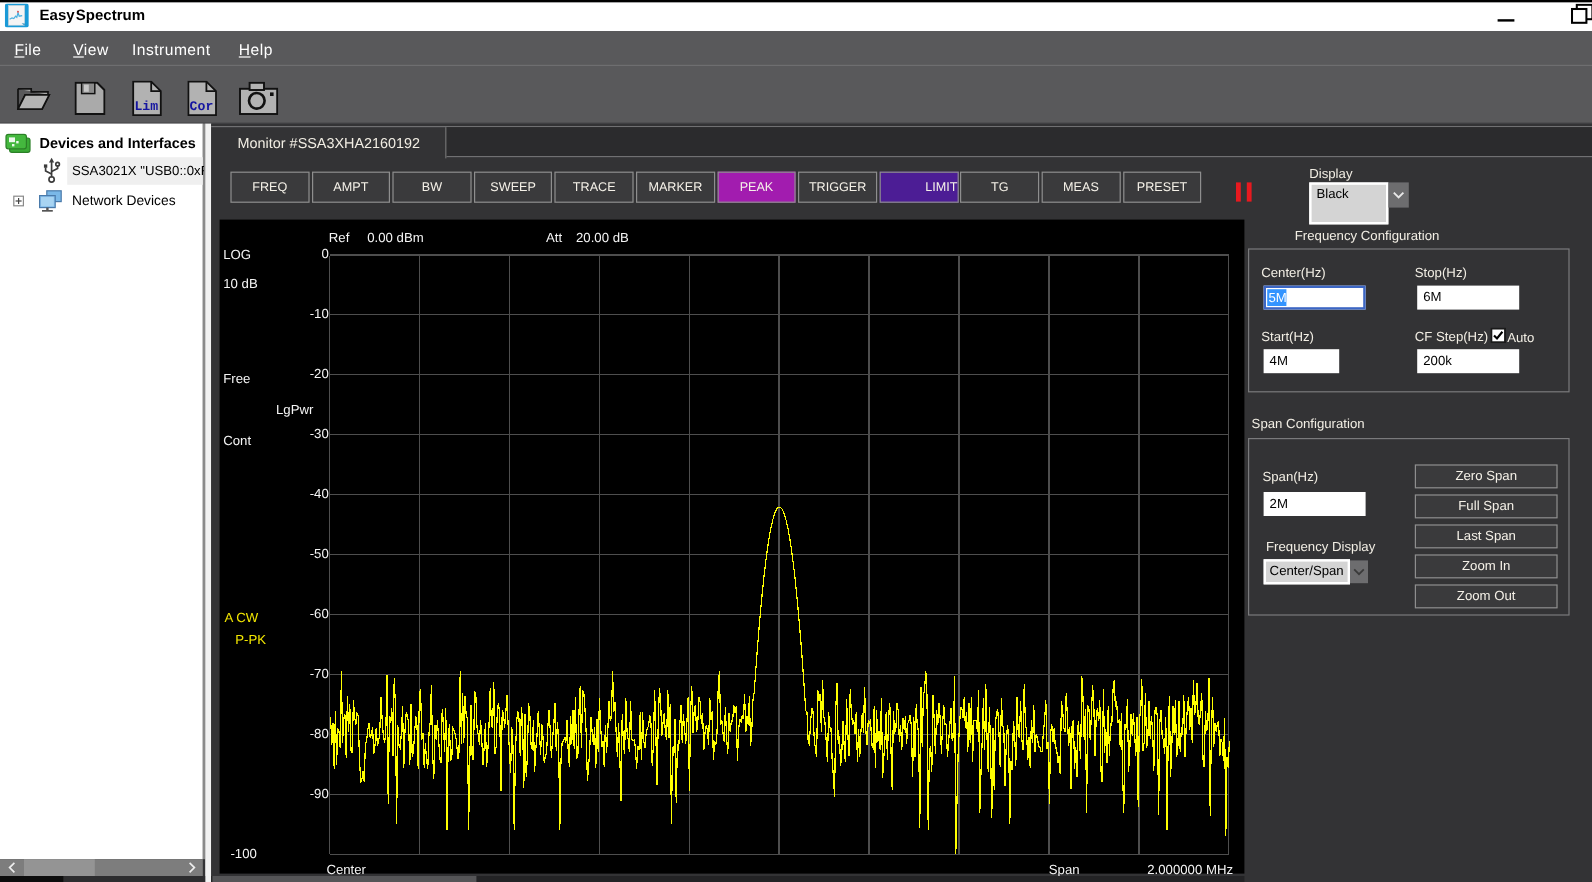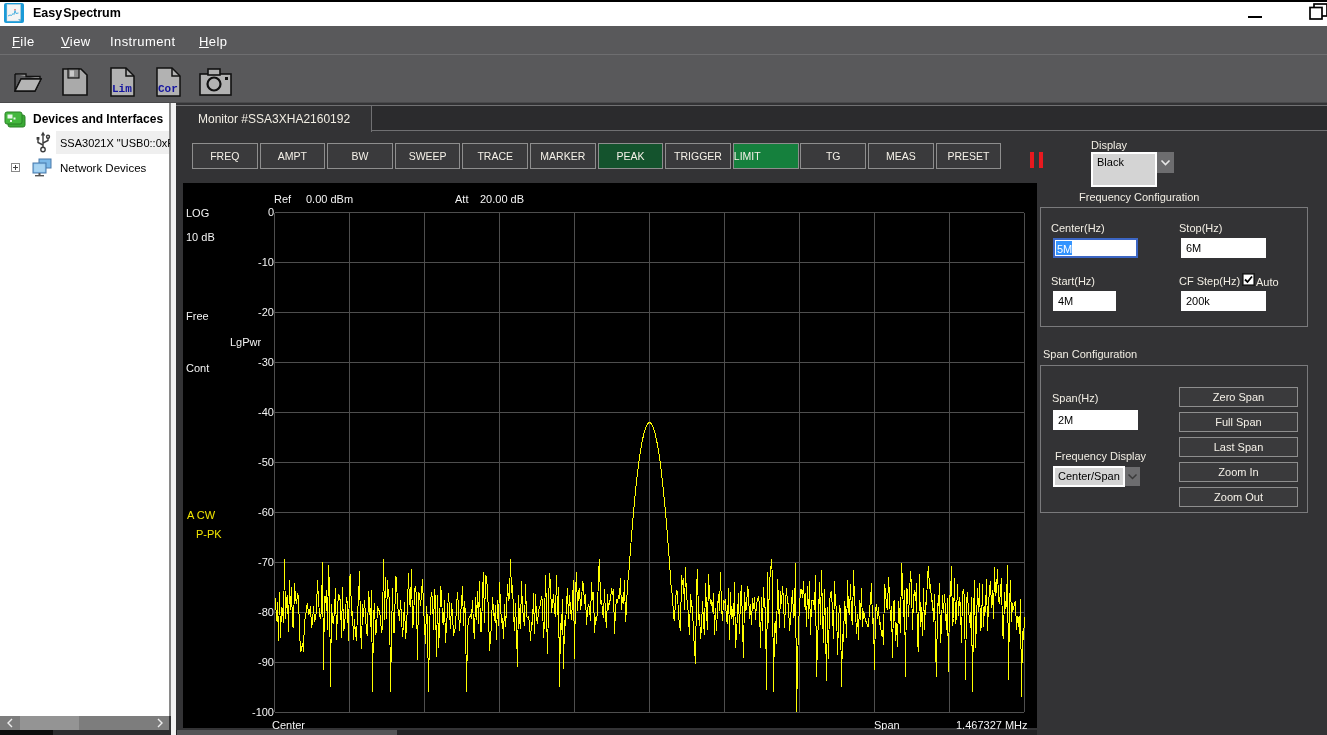--- a/index.html
+++ b/index.html
@@ -103,23 +103,23 @@
 <div class="abs" style="left:176px;top:105px;width:1151px;height:1px;background:#707072"></div>
 <div class="abs" style="left:372px;top:106px;width:955px;height:25px;background:#2b2b2d;border-bottom:1px solid #707072"></div>
 <div class="abs" style="left:371px;top:106px;width:1px;height:26px;background:#707072"></div>
 <div class="lbl" style="left:198px;top:112px;color:#f2eee4;font-size:12px">Monitor #SSA3XHA2160192</div>
 <div class="abs" style="left:192.0px;top:143px;width:65.6px;height:26px;background:#3a3a3c;border:1px solid #8e8e8e;color:#f5f1e8;font-size:10.5px;text-align:center;line-height:24px">FREQ</div>
 <div class="abs" style="left:259.6px;top:143px;width:65.6px;height:26px;background:#3a3a3c;border:1px solid #8e8e8e;color:#f5f1e8;font-size:10.5px;text-align:center;line-height:24px">AMPT</div>
 <div class="abs" style="left:327.2px;top:143px;width:65.6px;height:26px;background:#3a3a3c;border:1px solid #8e8e8e;color:#f5f1e8;font-size:10.5px;text-align:center;line-height:24px">BW</div>
 <div class="abs" style="left:394.8px;top:143px;width:65.6px;height:26px;background:#3a3a3c;border:1px solid #8e8e8e;color:#f5f1e8;font-size:10.5px;text-align:center;line-height:24px">SWEEP</div>
 <div class="abs" style="left:462.4px;top:143px;width:65.6px;height:26px;background:#3a3a3c;border:1px solid #8e8e8e;color:#f5f1e8;font-size:10.5px;text-align:center;line-height:24px">TRACE</div>
 <div class="abs" style="left:530.0px;top:143px;width:65.6px;height:26px;background:#3a3a3c;border:1px solid #8e8e8e;color:#f5f1e8;font-size:10.5px;text-align:center;line-height:24px">MARKER</div>
-<div class="abs" style="left:597.6px;top:143px;width:65.6px;height:26px;background:#14532d;border:1px solid #8e8e8e;color:#f5f1e8;font-size:10.5px;text-align:center;line-height:24px">PEAK</div>
+<div class="abs" style="left:597.6px;top:143px;width:65.6px;height:26px;background:#a21caf;border:1px solid #8e8e8e;color:#f5f1e8;font-size:10.5px;text-align:center;line-height:24px">PEAK</div>
 <div class="abs" style="left:665.2px;top:143px;width:65.6px;height:26px;background:#3a3a3c;border:1px solid #8e8e8e;color:#f5f1e8;font-size:10.5px;text-align:center;line-height:24px">TRIGGER</div>
-<div class="abs" style="left:732.8px;top:143px;width:66px;height:26px;background:#15803d;border:1px solid #8e8e8e;color:#f5f1e8;font-size:10.5px;text-align:left;line-height:24px">LIMIT</div>
+<div class="abs" style="left:732.8px;top:143px;width:66px;height:26px;background:#4c1d95;border:1px solid #8e8e8e;color:#f5f1e8;font-size:10.5px;text-align:right;line-height:24px">LIMIT</div>
 <div class="abs" style="left:800.4px;top:143px;width:65.6px;height:26px;background:#3a3a3c;border:1px solid #8e8e8e;color:#f5f1e8;font-size:10.5px;text-align:center;line-height:24px">TG</div>
 <div class="abs" style="left:868.0px;top:143px;width:65.6px;height:26px;background:#3a3a3c;border:1px solid #8e8e8e;color:#f5f1e8;font-size:10.5px;text-align:center;line-height:24px">MEAS</div>
 <div class="abs" style="left:935.6px;top:143px;width:65.6px;height:26px;background:#3a3a3c;border:1px solid #8e8e8e;color:#f5f1e8;font-size:10.5px;text-align:center;line-height:24px">PRESET</div>
 <div class="abs" style="left:1030px;top:152px;width:4px;height:16px;background:#e8191f"></div>
 <div class="abs" style="left:1039px;top:152px;width:4px;height:16px;background:#e8191f"></div>
 <div class="lbl" style="left:1091px;top:139px;color:#f2eee4">Display</div>
 <div class="abs" style="left:1091px;top:152px;width:66px;height:35px;background:#d4d4d4;border:2px solid #fff;color:#000;font-size:11px;padding-left:4px;line-height:17px">Black</div>
 <div class="abs" style="left:1157px;top:152px;width:17px;height:21px;background:#6d6d6f"></div>
 <svg class="abs" style="left:1157px;top:152px" width="17" height="21" viewBox="0 0 17 21">
 <path d="M4.5 8.5 L8.5 12.5 L12.5 8.5" fill="none" stroke="#e8e8e8" stroke-width="1.6"></path>
@@ -166,25 +166,25 @@
 <div class="lbl" style="left:192px;top:206px;width:82px;text-align:right;color:#f4f4f4;">0</div>
 <div class="lbl" style="left:192px;top:256px;width:82px;text-align:right;color:#f4f4f4;">-10</div>
 <div class="lbl" style="left:192px;top:306px;width:82px;text-align:right;color:#f4f4f4;">-20</div>
 <div class="lbl" style="left:192px;top:356px;width:82px;text-align:right;color:#f4f4f4;">-30</div>
 <div class="lbl" style="left:192px;top:406px;width:82px;text-align:right;color:#f4f4f4;">-40</div>
 <div class="lbl" style="left:192px;top:456px;width:82px;text-align:right;color:#f4f4f4;">-50</div>
 <div class="lbl" style="left:192px;top:506px;width:82px;text-align:right;color:#f4f4f4;">-60</div>
 <div class="lbl" style="left:192px;top:556px;width:82px;text-align:right;color:#f4f4f4;">-70</div>
 <div class="lbl" style="left:192px;top:606px;width:82px;text-align:right;color:#f4f4f4;">-80</div>
 <div class="lbl" style="left:192px;top:656px;width:82px;text-align:right;color:#f4f4f4;">-90</div>
-<div class="lbl" style="left:192px;top:706px;width:82px;text-align:right;color:#f4f4f4;">-100</div>
+<div class="lbl" style="left:192px;top:706px;width:82px;color:#f4f4f4;">-100</div>
 <div class="lbl" style="left:272px;top:719px;color:#f4f4f4;">Center</div>
 <div class="lbl" style="left:355px;top:753px;color:#f4f4f4;font-style:italic;">5.000000 MHz</div>
 <div class="lbl" style="left:874px;top:719px;color:#f4f4f4;">Span</div>
-<div class="lbl" style="left:956px;top:719px;color:#f4f4f4;">1.467327 MHz</div>
+<div class="lbl" style="left:956px;top:719px;color:#f4f4f4;">2.000000 MHz</div>
 <div class="abs" style="left:176px;top:730px;width:861px;height:5px;background:#232325"></div>
 <div class="abs" style="left:177px;top:730px;width:220px;height:5px;background:#555557"></div>
 <div class="lbl" style="left:1043px;top:191px;color:#f2eee4;margin-left:36px;">Frequency Configuration</div>
 <div class="abs" style="left:1040px;top:207px;width:268px;height:120px;border:1px solid #7a7a7c"></div>
 <div class="lbl" style="left:1051px;top:222px;color:#f2eee4;">Center(Hz)</div>
 <div class="abs" style="left:1053px;top:238px;width:85px;height:20px;background:#fff;border:2px solid #3c66c4"></div>
 <div class="abs" style="left:1056px;top:241px;width:16px;height:14px;background:#3394ff"></div>
 <div class="lbl" style="left:1057px;top:243px;color:#fff">5M</div>
 <div class="lbl" style="left:1179px;top:222px;color:#f2eee4;">Stop(Hz)</div>
 <div class="abs" style="left:1181px;top:238px;width:85px;height:20px;background:#fff;color:#000;font-size:11px;padding:4px 0 0 5px">6M</div>

